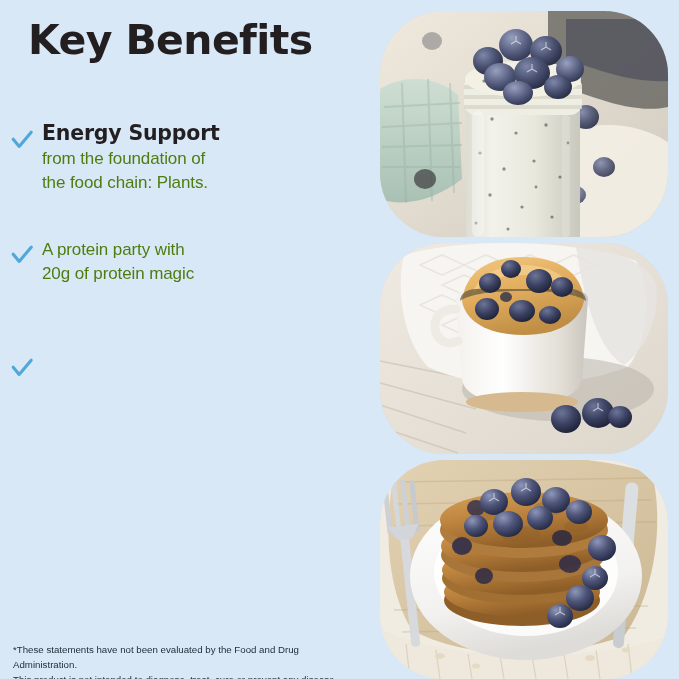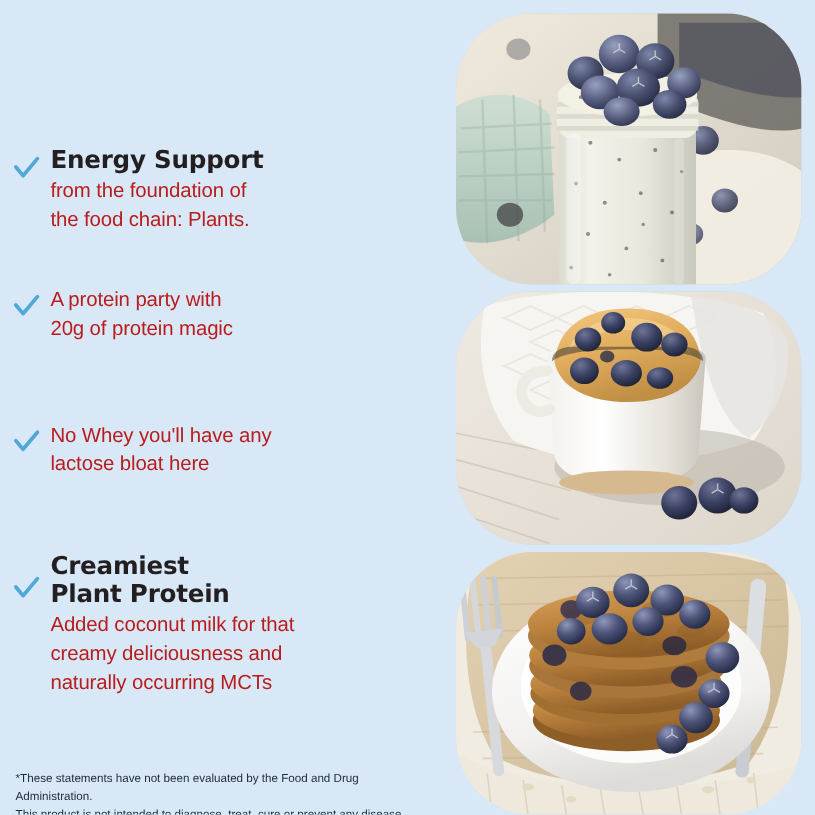--- a/index.html
+++ b/index.html
@@ -67,21 +67,21 @@
     font-weight: 700;
     color: #231f20;
     line-height: 1.16;
     letter-spacing: -0.2px;
     white-space: pre-line;
   }
   .benefit-desc {
     font-family: "Liberation Sans", sans-serif;
     font-size: 17px;
     font-weight: 400;
-    color: #b91c1c;
+    color: #4d7c0f;
     line-height: 1.44;
     letter-spacing: -0.1px;
     margin-top: 1px;
     white-space: pre-line;
   }
 
   
   #benefit-0 { top: 122px; }
   #benefit-0 .check-wrap { top: 6px; }
   #benefit-1 { top: 237px; }
@@ -124,20 +124,21 @@
   #photo-1 { top: 243px; height: 211px; }
   #photo-2 { top: 460px; height: 219px; border-bottom-left-radius: 64px; border-bottom-right-radius: 64px; }
 </style>
 </head>
 <body>
 
 <div id="page">
 
   <div id="left-col">
 
+    <div id="page-title">Key Benefits</div>
 
     <div class="benefit" id="benefit-0">
       <span class="check-wrap">
         <svg class="check-icon" viewBox="0 0 24 24" aria-hidden="true">
           <path d="M3.2 11.2 L9.2 18.4 L21.2 4.2" fill="none" stroke="#4fa8d8" stroke-width="3.1" stroke-linecap="round" stroke-linejoin="round"></path>
         </svg>
       </span>
       <div class="btext">
         <div class="benefit-title">Energy Support</div>
         <div class="benefit-desc">from the foundation of
@@ -157,39 +158,23 @@
       </div>
     </div>
 
     <div class="benefit" id="benefit-2">
       <span class="check-wrap">
         <svg class="check-icon" viewBox="0 0 24 24" aria-hidden="true">
           <path d="M3.2 11.2 L9.2 18.4 L21.2 4.2" fill="none" stroke="#4fa8d8" stroke-width="3.1" stroke-linecap="round" stroke-linejoin="round"></path>
         </svg>
       </span>
       <div class="btext">
-        <div class="benefit-desc">No Whey you'll have any
-lactose bloat here</div>
       </div>
     </div>
 
-    <div class="benefit" id="benefit-3">
-      <span class="check-wrap">
-        <svg class="check-icon" viewBox="0 0 24 24" aria-hidden="true">
-          <path d="M3.2 11.2 L9.2 18.4 L21.2 4.2" fill="none" stroke="#4fa8d8" stroke-width="3.1" stroke-linecap="round" stroke-linejoin="round"></path>
-        </svg>
-      </span>
-      <div class="btext">
-        <div class="benefit-title">Creamiest
-Plant Protein</div>
-        <div class="benefit-desc">Added coconut milk for that
-creamy deliciousness and
-naturally occurring MCTs</div>
-      </div>
-    </div>
 
     <div id="disclaimer">*These statements have not been evaluated by the Food and Drug Administration.
 This product is not intended to diagnose, treat, cure or prevent any disease.</div>
   </div>
 
   <div id="photo-col">
 
     <div class="photo" id="photo-0">
       <svg viewBox="0 0 288 226" preserveAspectRatio="xMidYMid slice" aria-hidden="true">
         <defs>

